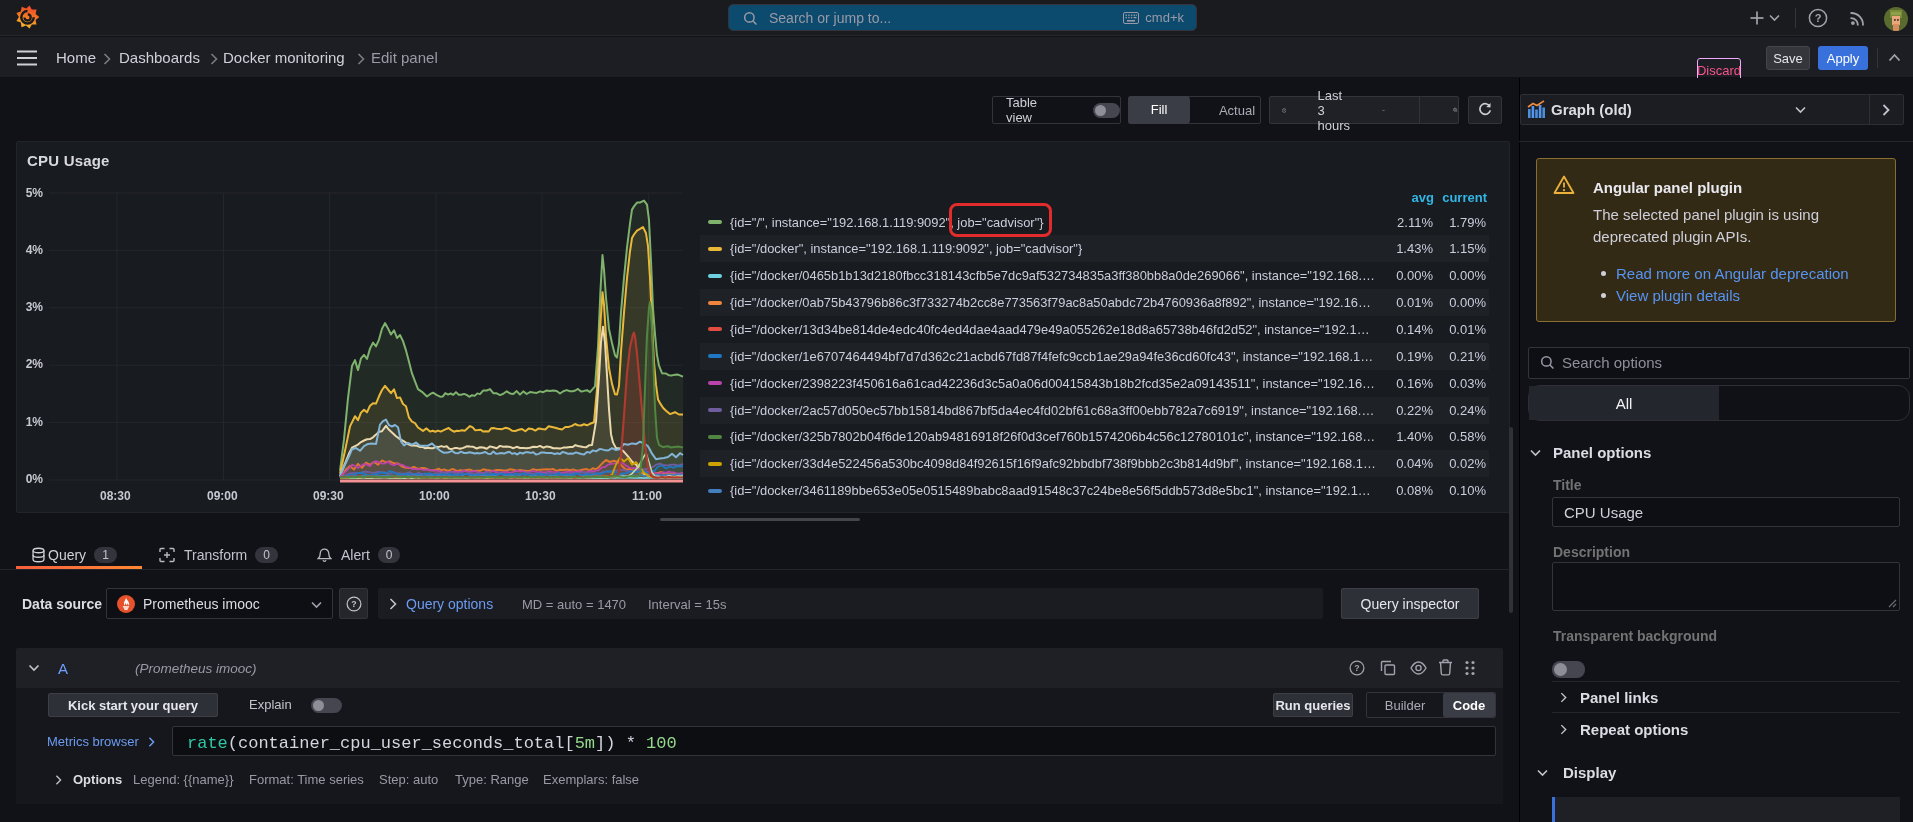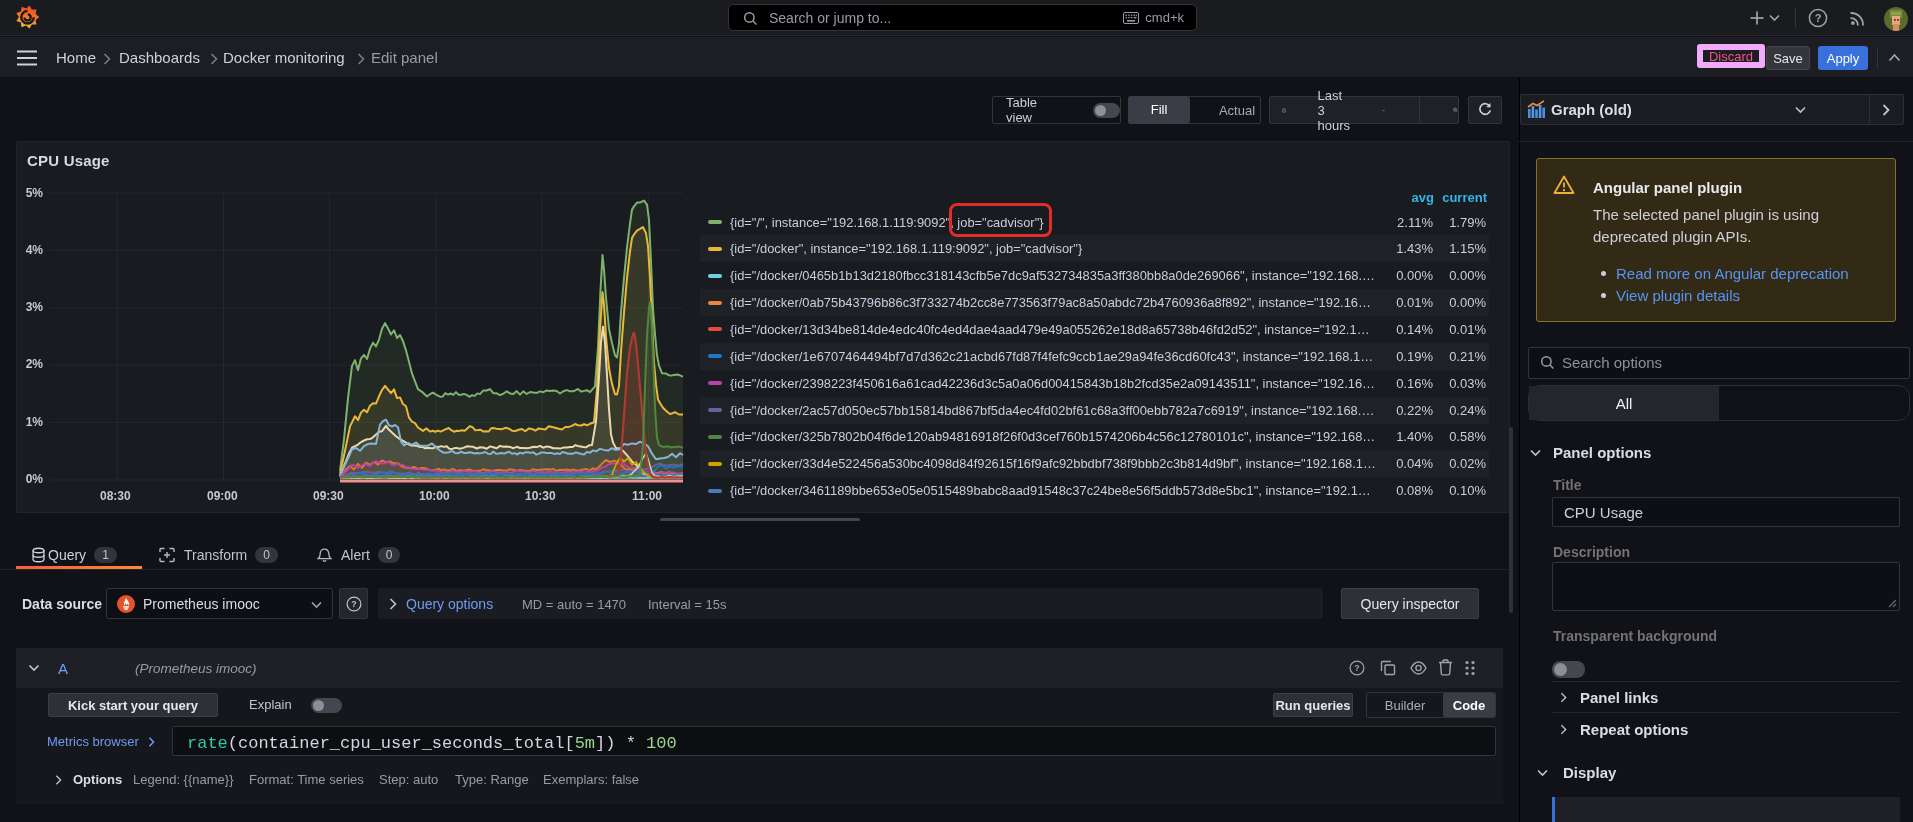--- a/index.html
+++ b/index.html
@@ -1,29 +1,29 @@
 <!DOCTYPE html>
 <html><head>
 <meta charset="utf-8">
 <style>
 * { margin:0; padding:0; box-sizing:border-box; }
 html,body { width:1913px; height:822px; overflow:hidden; background:#111217; font-family:"Liberation Sans",sans-serif; }
 .abs { position:absolute; }
 #root { position:relative; width:1913px; height:822px; background:#111217; color:#C8C8D2; }
 
 #topnav { position:absolute; left:0; top:0; width:1913px; height:36px; background:#1A1B1F; border-bottom:1px solid #26272E; }
-#searchbox { position:absolute; left:728px; top:4px; width:469px; height:27px; background:#000000; border:1px solid #34353C; border-radius:5px; }
+#searchbox { position:absolute; left:728px; top:4px; width:469px; height:27px; background:#0c4a6e; border:1px solid #34353C; border-radius:5px; }
 #searchbox .ph { position:absolute; left:40px; top:5px; font-size:14px; color:#9A9AA6; }
 #searchbox .kbd { position:absolute; right:12px; top:5px; font-size:13px; color:#9A9AA6; }
 
 #crumbbar { position:absolute; left:0; top:37px; width:1913px; height:41px; background:#1D1E24; border-bottom:1px solid #101014; }
 .crumb { font-size:15px; color:#D0D0D9; }
 .crumb.dim { color:#9A9AA6; }
 .btn { display:flex; align-items:center; justify-content:center; font-size:13px; border-radius:3px; height:24px; }
-#btn-discard { position:absolute; left:1697px; top:44px; width:68px; border:6px solid #f0abfc; color:#F4548A; background:transparent; }
+#btn-discard { position:absolute; left:1697px; top:58px; width:44px; border:1px solid #f0abfc; color:#F4548A; background:transparent; }
 #btn-save { position:absolute; left:1766px; top:46px; width:44px; background:#35363C; border:1px solid #44454C; color:#E4E4EB; }
 #btn-apply { position:absolute; left:1818px; top:46px; width:50px; background:#3871DC; color:#FFFFFF; font-weight:500; }
 
 .tbtn { position:absolute; top:96px; height:28px; border:1px solid #33343B; border-radius:2px; background:#16171D; display:flex; align-items:center;gap:24px; }
 .tbtn .lbl { font-size:13px; color:#CFCFD8; }
 
 .switch { position:relative; width:31px; height:15px; background:#45464F; border-radius:8px; }
 .switch .knob { position:absolute; left:2px; top:2px; width:11px; height:11px; border-radius:50%; background:#8E8E99; }
 
 #panel { position:absolute; left:16px; top:141px; width:1494px; height:372px; background:#181B1F; border:1px solid #23242B; border-radius:2px; }

